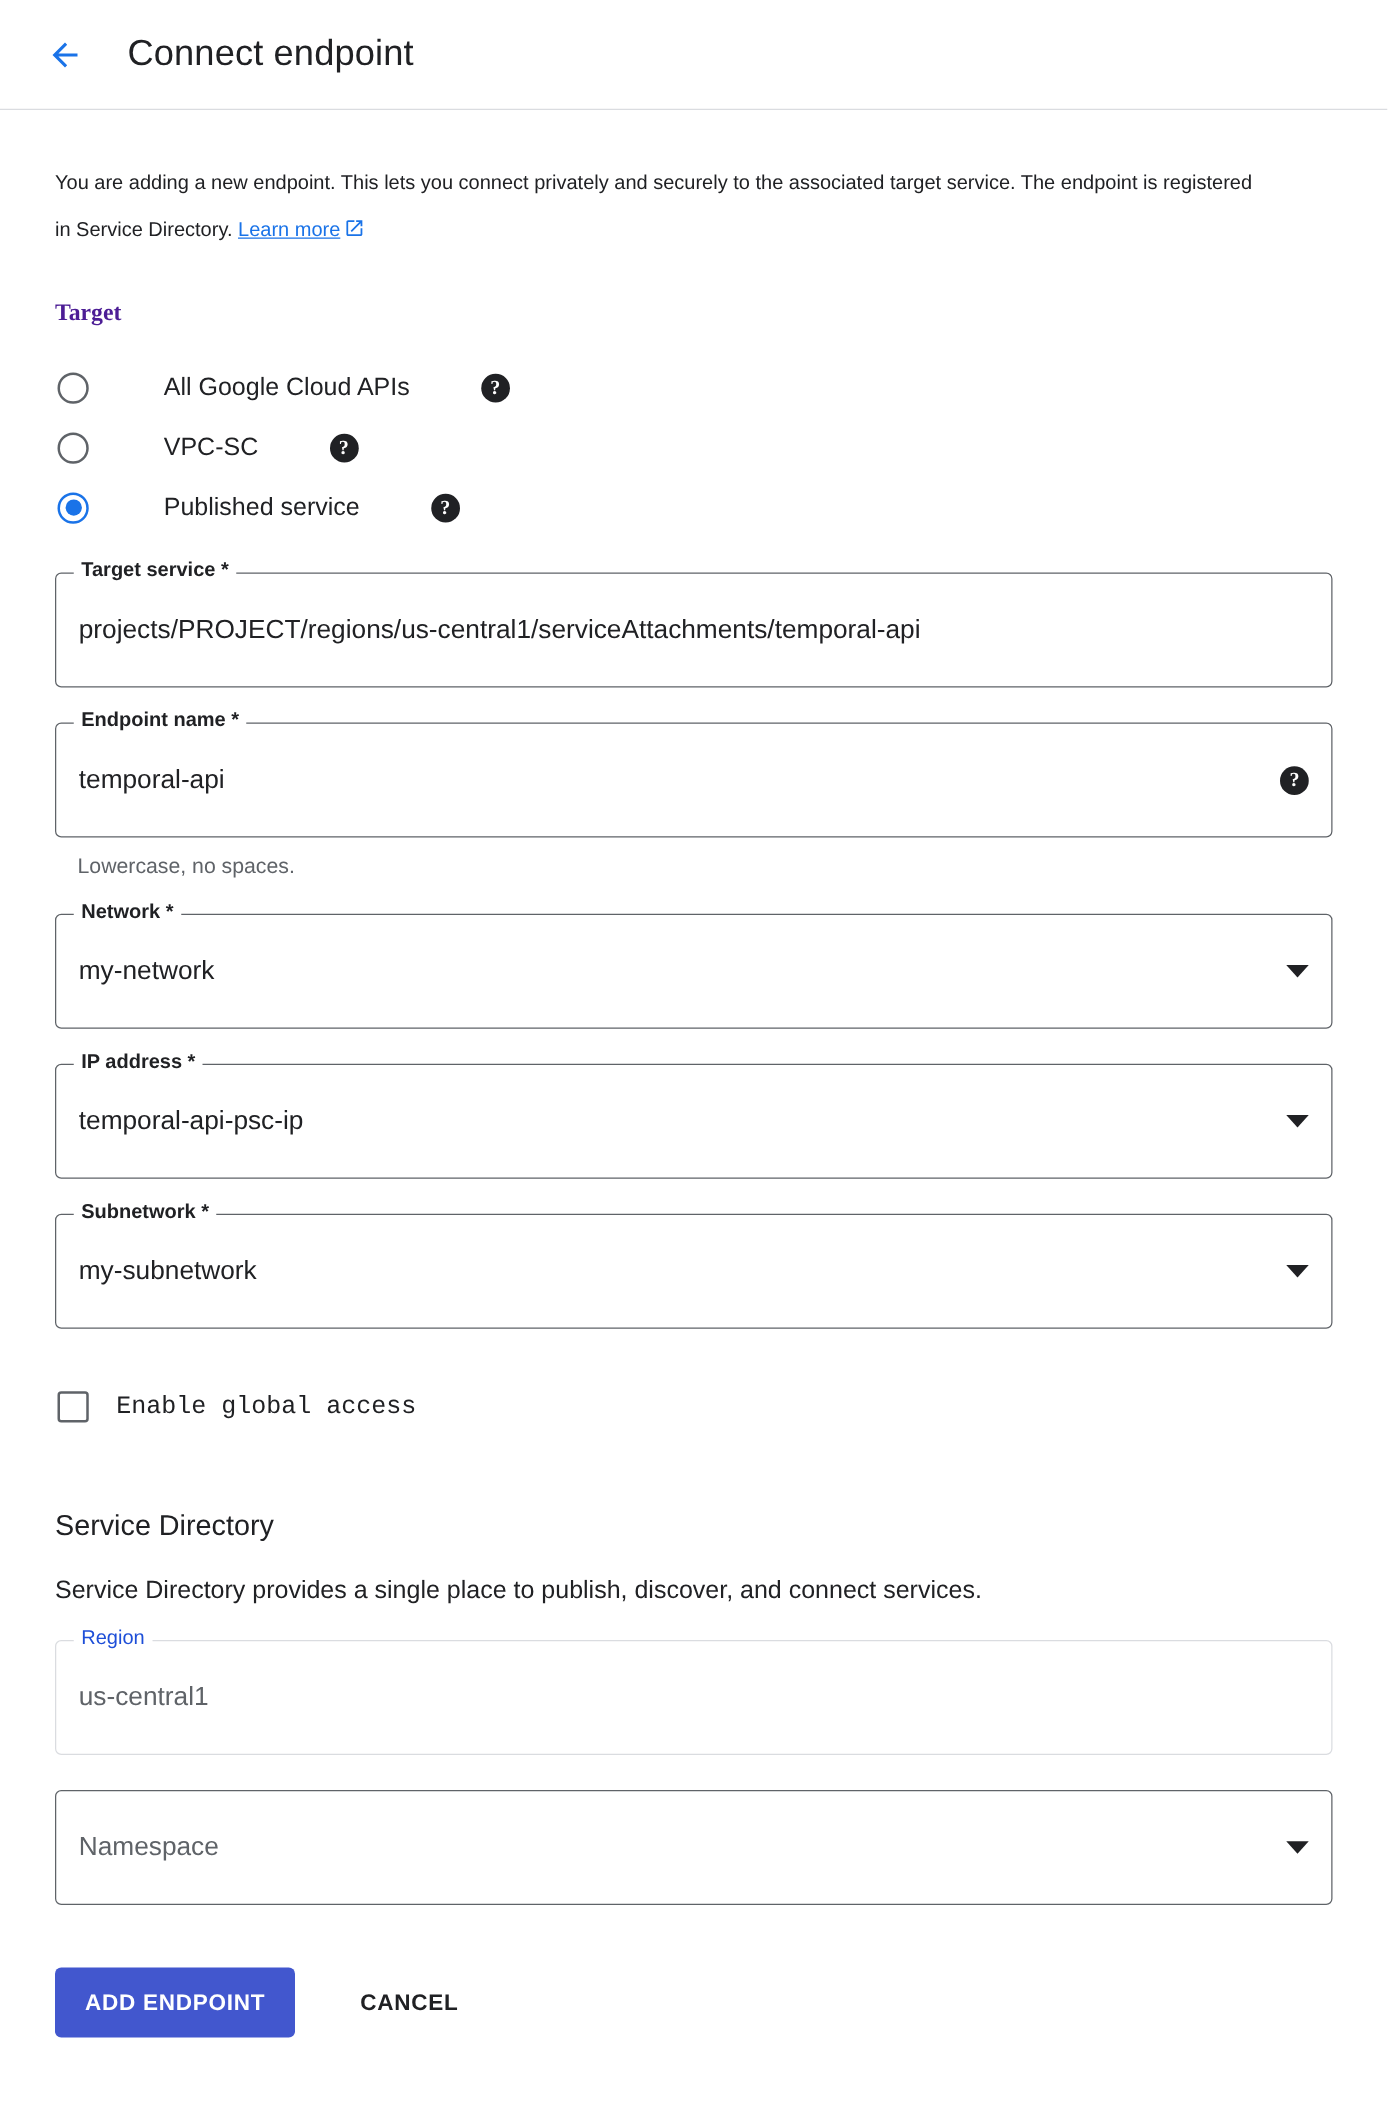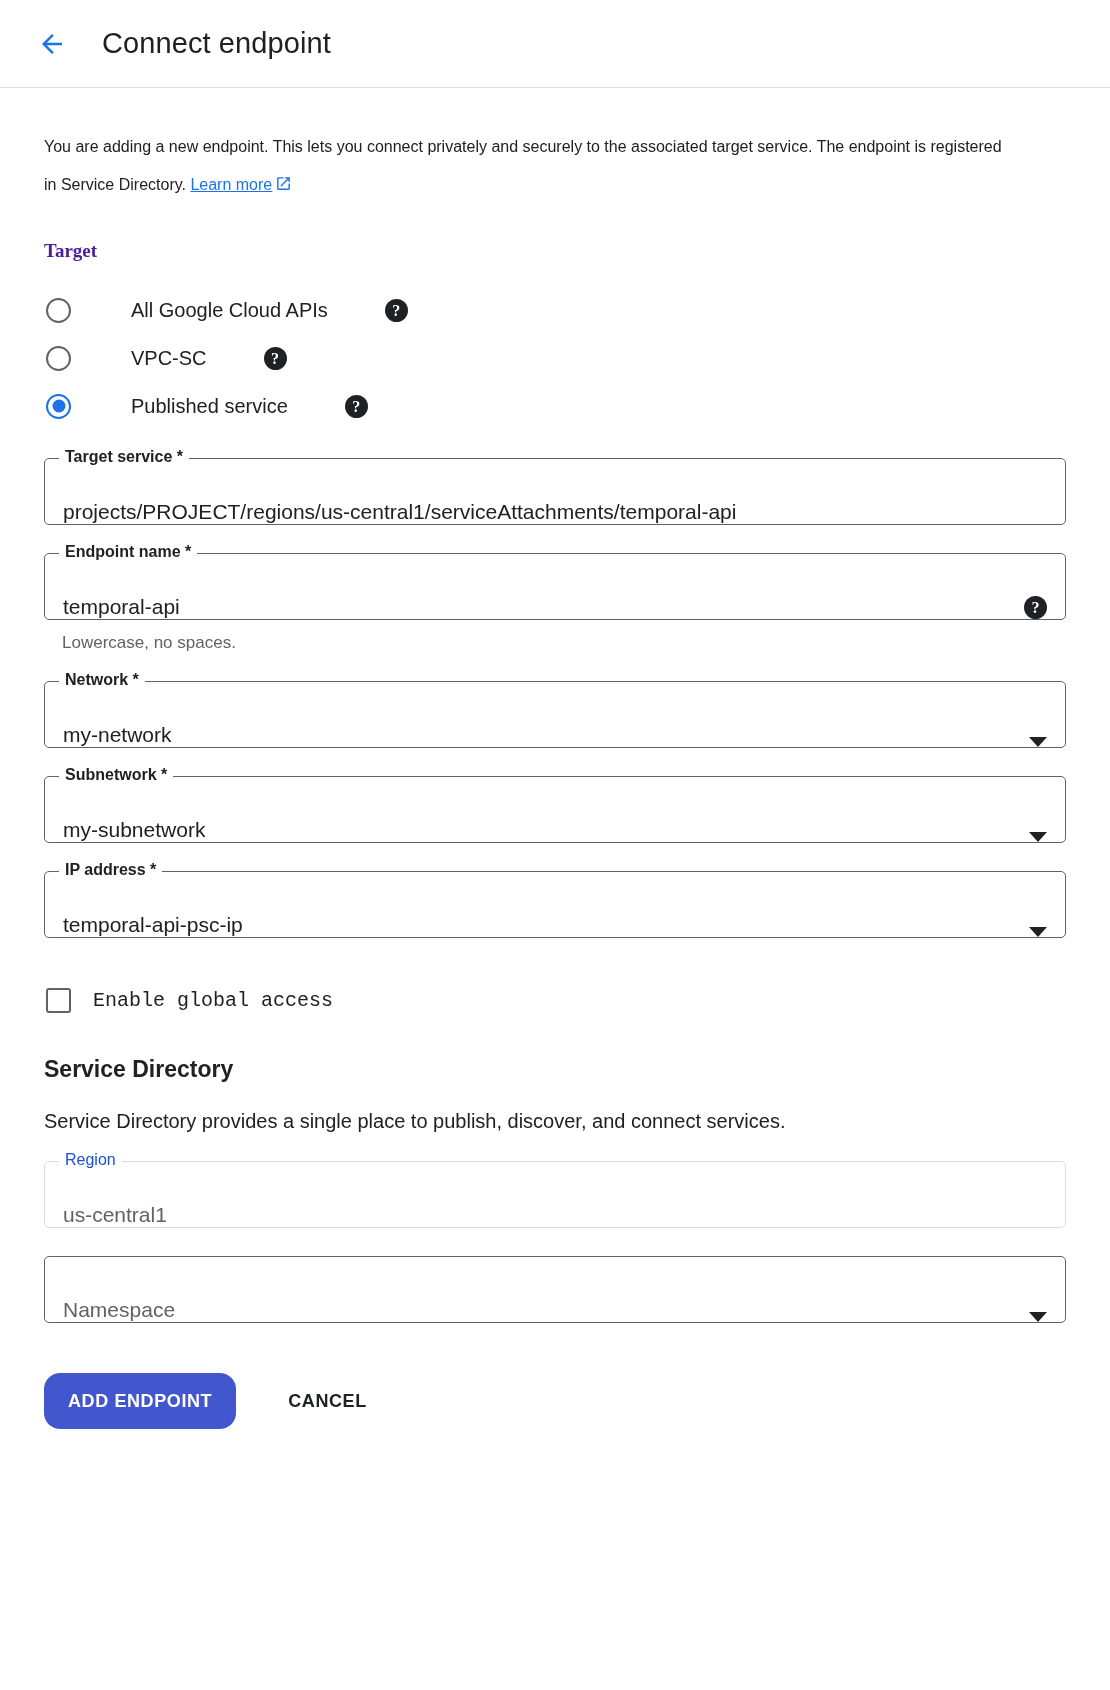--- a/index.html
+++ b/index.html
@@ -129,25 +129,25 @@
     margin-left: 18px;
     cursor: pointer;
     font-family: "Liberation Serif", serif;
     flex: 0 0 auto;
   }
 
   
   .field {
     position: relative;
     margin-top: 28px;
-    height: 67px;
+    height: 92px;
     border: 1px solid #5f6368;
     border-radius: 5px;
     display: flex;
-    align-items: flex-end;
+    align-items: center;
     padding: 0 18px;
     background: #fff;
   }
   .field.disabled {
     border-color: #dadce0;
     background: #fff;
   }
   .field-legend {
     position: absolute;
     top: -11px;
@@ -217,42 +217,42 @@
   .checkbox-label {
     font-size: 20px;
     color: #202124;
     margin-left: 22px;
     font-family: Liberation Mono, monospace;
   }
 
   
   .sd-title {
     font-size: 23px;
-    font-weight: 700;
-    color: #202124;
-    margin-top: 36px;
+    font-weight: 400;
+    color: #202124;
+    margin-top: 62px;
   }
   .sd-desc {
     font-size: 20px;
     color: #202124;
     margin-top: 27px;
   }
 
   
   .actions {
     display: flex;
     align-items: center;
     margin-top: 50px;
     padding-bottom: 60px;
   }
   .btn-primary {
     background: #4257ce;
     color: #fff;
     border: none;
-    border-radius: 16px;
+    border-radius: 5px;
     height: 56px;
     padding: 0 24px;
     font-size: 18px;
     font-weight: 700;
     letter-spacing: 0.6px;
     cursor: pointer;
     font-family: "Liberation Sans", sans-serif;
   }
   .btn-text {
     background: none;
@@ -325,31 +325,31 @@
     </div>
     <div class="helper-text">Lowercase, no spaces.</div>
 
     <div class="field">
       <span class="field-legend">Network *</span>
       <span class="field-value">my-network</span>
       <span class="caret"></span>
     </div>
 
     <div class="field">
+      <span class="field-legend">IP address *</span>
+      <span class="field-value">temporal-api-psc-ip</span>
+      <span class="caret"></span>
+    </div>
+
+    <div class="field">
       <span class="field-legend">Subnetwork *</span>
       <span class="field-value">my-subnetwork</span>
       <span class="caret"></span>
     </div>
 
-    <div class="field">
-      <span class="field-legend">IP address *</span>
-      <span class="field-value">temporal-api-psc-ip</span>
-      <span class="caret"></span>
-    </div>
-
     <div class="checkbox-row">
       <span class="checkbox"></span>
       <span class="checkbox-label">Enable global access</span>
     </div>
 
     <div class="sd-title">Service Directory</div>
     <div class="sd-desc">Service Directory provides a single place to publish, discover, and connect services.</div>
 
     <div class="field disabled">
       <span class="field-legend">Region</span>

